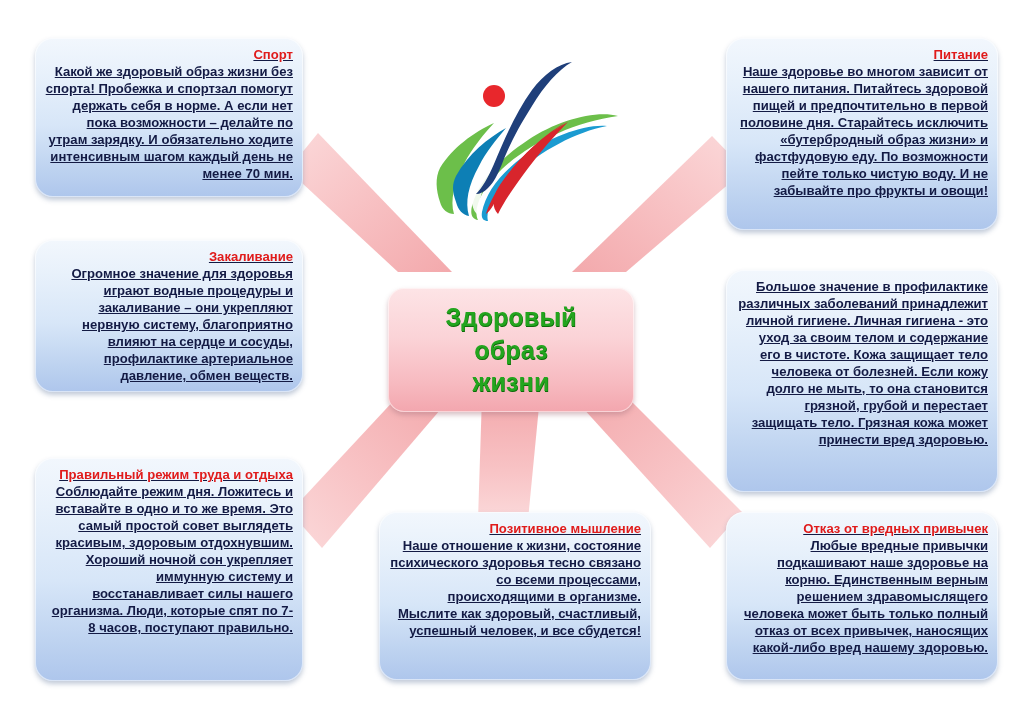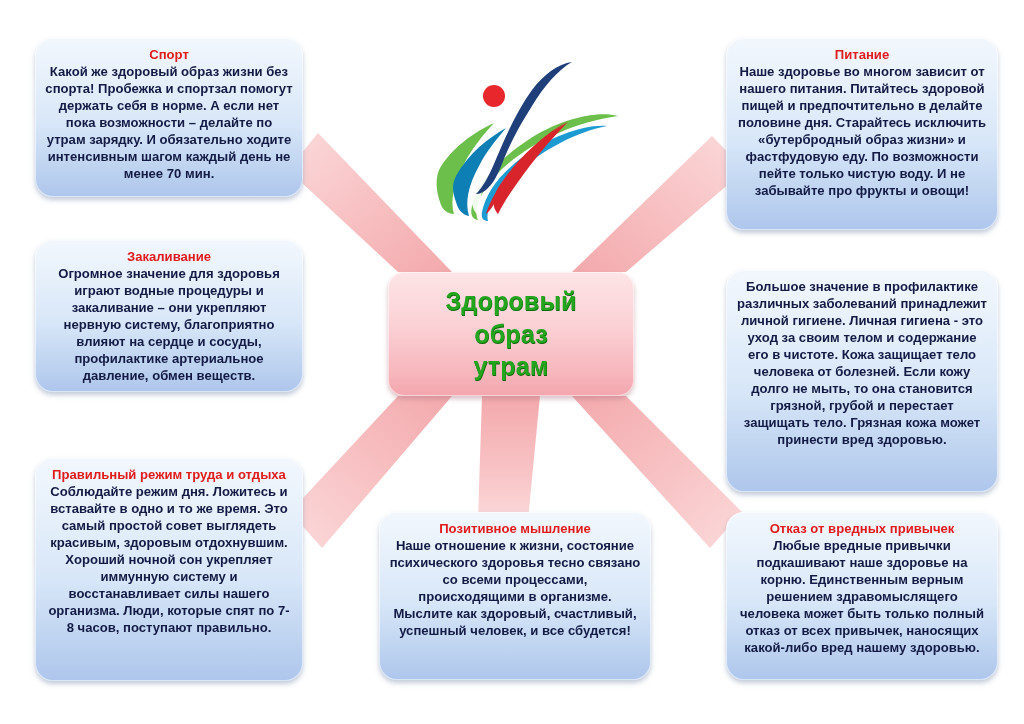--- a/index.html
+++ b/index.html
@@ -17,36 +17,37 @@
   #logo{position:absolute;left:418px;top:48px;width:206px;height:184px;z-index:2;}
 
   
   .card{
     position:absolute;z-index:3;
     border-radius:18px;
     background:linear-gradient(to bottom,#f2f7fd 0%,#e8f1fb 22%,#d7e6f8 55%,#bed3f0 82%,#aec6ec 100%);
     box-shadow:0 3px 5px rgba(120,140,170,.45), 0 0 0 1px rgba(255,255,255,.55) inset;
     box-sizing:border-box;
     padding:8px 10px 9px 10px;
-    text-align:center;
+    text-align:right;
     color:#131a44;
     font-size:13.1px;
     line-height:1.30;
     font-weight:bold;
+    text-decoration:underline;
   }
   .card .ttl{
     display:block;color:#e01b1b;font-weight:bold;
     font-size:13.1px;line-height:1.30;margin:0 0 0 0;
   }
   .card .body{display:inline;}
 
   
   #center-card{
     position:absolute;z-index:4;
-    left:388px;top:272px;width:246px;height:124px;
+    left:388px;top:288px;width:246px;height:124px;
     border-radius:16px;
     background:linear-gradient(to bottom,#fde4e6 0%,#fbd3d7 40%,#f7b9bf 78%,#f3a6ae 100%);
     box-shadow:0 3px 5px rgba(170,120,130,.45), 0 0 0 1px rgba(255,255,255,.5) inset;
     display:flex;flex-direction:column;align-items:center;justify-content:center;
     box-sizing:border-box;
   }
   #center-card .cline{
     color:#23a51e;font-weight:bold;font-size:25px;line-height:1.30;
     letter-spacing:.2px;
     text-shadow:0.5px 0.5px 0 #0c6a08;
@@ -137,31 +138,31 @@
              C100,112 122,88 152,72 Z"></path>
     <path fill="#d8252c" d="M150,74 C132,92 114,114 100,134 C90,148 84,158 80,166
              C74,160 74,150 80,140 C92,120 118,92 150,74 Z"></path>
 
     <circle cx="76" cy="48" r="11" fill="#e8272c"></circle>
   </svg>
 
   <div id="center-card">
     <span class="cline">Здоровый</span>
     <span class="cline">образ</span>
-    <span class="cline">утрам</span>
+    <span class="cline">жизни</span>
   </div>
 
   <div class="card" id="card-sport">
     <span class="ttl">Спорт</span>
     <span class="body">Какой же здоровый образ жизни без спорта! Пробежка и спортзал помогут держать себя в норме. А если нет пока возможности – делайте по утрам зарядку. И обязательно ходите интенсивным шагом каждый день не менее 70 мин.</span>
   </div>
 
   <div class="card" id="card-pitanie">
     <span class="ttl">Питание</span>
-    <span class="body">Наше здоровье во многом зависит от нашего питания. Питайтесь здоровой пищей и предпочтительно в делайте половине дня. Старайтесь исключить «бутербродный образ жизни» и фастфудовую еду. По возможности пейте только чистую воду. И не забывайте про фрукты и овощи!</span>
+    <span class="body">Наше здоровье во многом зависит от нашего питания. Питайтесь здоровой пищей и предпочтительно в первой половине дня. Старайтесь исключить «бутербродный образ жизни» и фастфудовую еду. По возможности пейте только чистую воду. И не забывайте про фрукты и овощи!</span>
   </div>
 
   <div class="card" id="card-zakal">
     <span class="ttl">Закаливание</span>
     <span class="body">Огромное значение для здоровья играют водные процедуры и закаливание – они укрепляют нервную систему, благоприятно влияют на сердце и сосуды, профилактике артериальное давление, обмен веществ.</span>
   </div>
 
   <div class="card" id="card-gigiena">
     <span class="body">Большое значение в профилактике различных заболеваний принадлежит личной гигиене. Личная гигиена - это уход за своим телом и содержание его в чистоте. Кожа защищает тело человека от болезней. Если кожу долго не мыть, то она становится грязной, грубой и перестает защищать тело.  Грязная кожа может принести вред здоровью.</span>
   </div>

